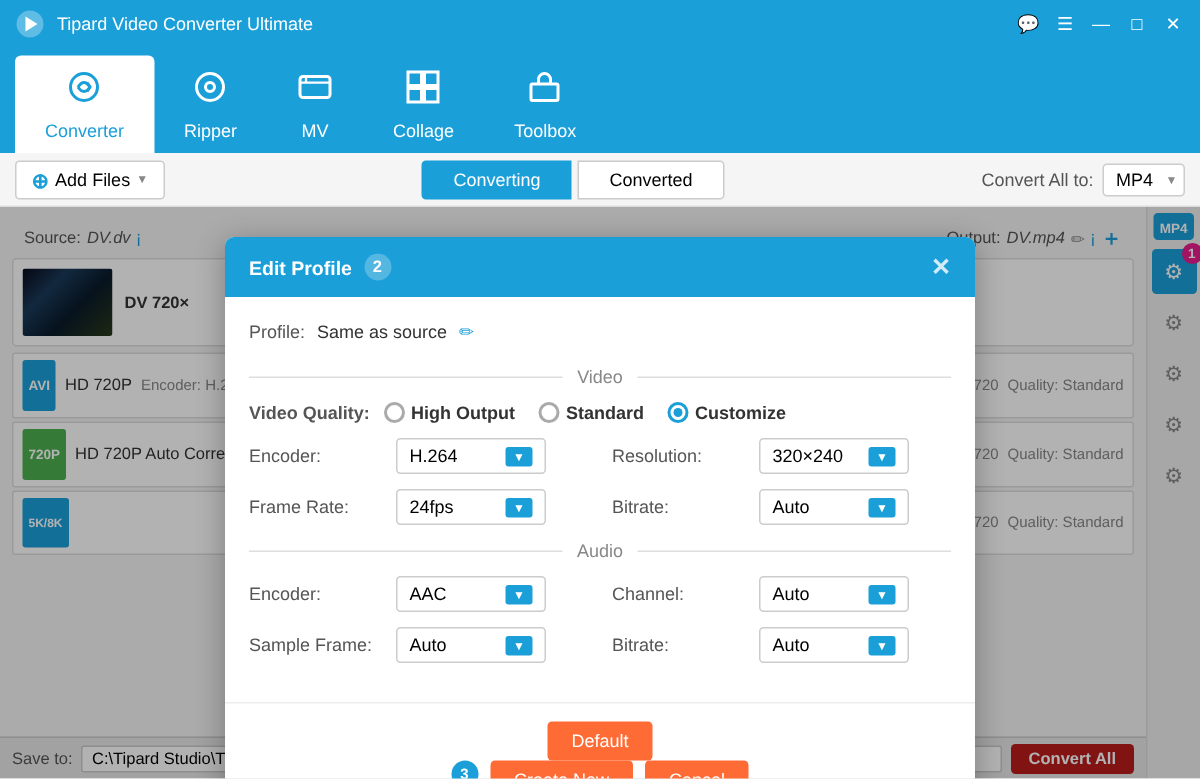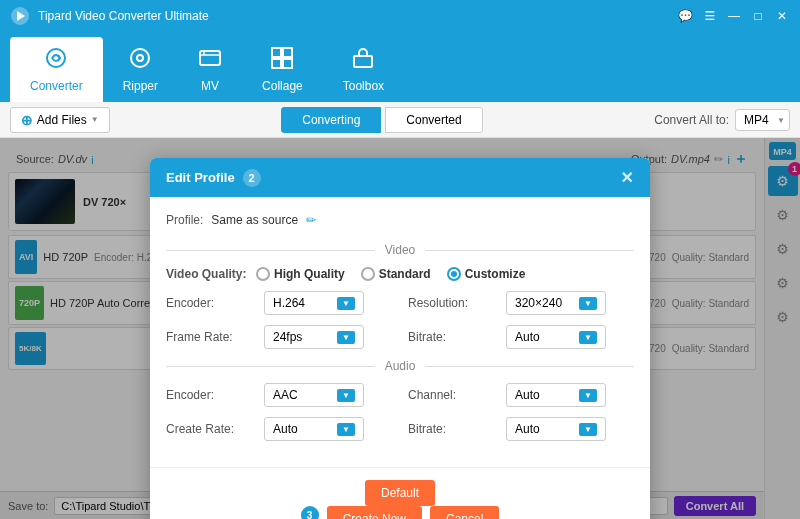--- a/index.html
+++ b/index.html
@@ -227,21 +227,21 @@
     }
     .save-path-input {
       flex: 1;
       border: 1px solid #ccc;
       background: white;
       padding: 2px 6px;
       font-size: 11px;
       border-radius: 2px;
     }
     .convert-btn {
-      background: #6d28d9;
+      background: #b91c1c;
       color: white;
       border: none;
       padding: 4px 12px;
       border-radius: 3px;
       cursor: pointer;
       font-size: 11px;
       font-weight: bold;
     }
 
     
@@ -634,21 +634,21 @@
 
         <div class="section-divider">
           <span>Video</span>
         </div>
 
         <div class="form-row">
           <span class="form-label">Video Quality:</span>
           <div class="radio-group">
             <label class="radio-item">
               <div class="radio-circle"></div>
-              <span>High Quality</span>
+              <span>High Output</span>
             </label>
             <label class="radio-item">
               <div class="radio-circle"></div>
               <span>Standard</span>
             </label>
             <label class="radio-item">
               <div class="radio-circle checked"></div>
               <span>Customize</span>
             </label>
           </div>
@@ -704,21 +704,21 @@
             <span class="form-label">Channel:</span>
             <div class="select-with-arrow">
               <span>Auto</span>
               <span class="arrow-btn">▼</span>
             </div>
           </div>
         </div>
 
         <div class="form-row-pair">
           <div class="form-pair-item">
-            <span class="form-label">Create Rate:</span>
+            <span class="form-label">Sample Frame:</span>
             <div class="select-with-arrow">
               <span>Auto</span>
               <span class="arrow-btn">▼</span>
             </div>
           </div>
           <div class="form-pair-item">
             <span class="form-label">Bitrate:</span>
             <div class="select-with-arrow">
               <span>Auto</span>
               <span class="arrow-btn">▼</span>

